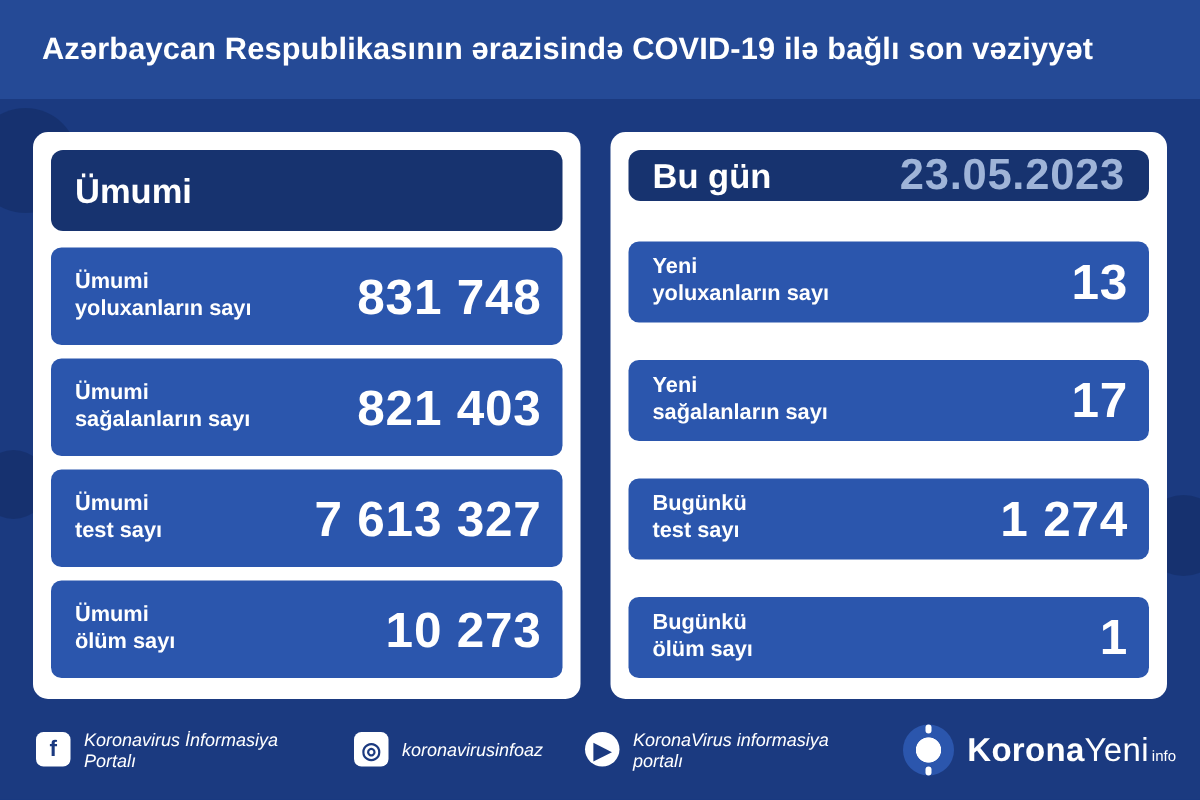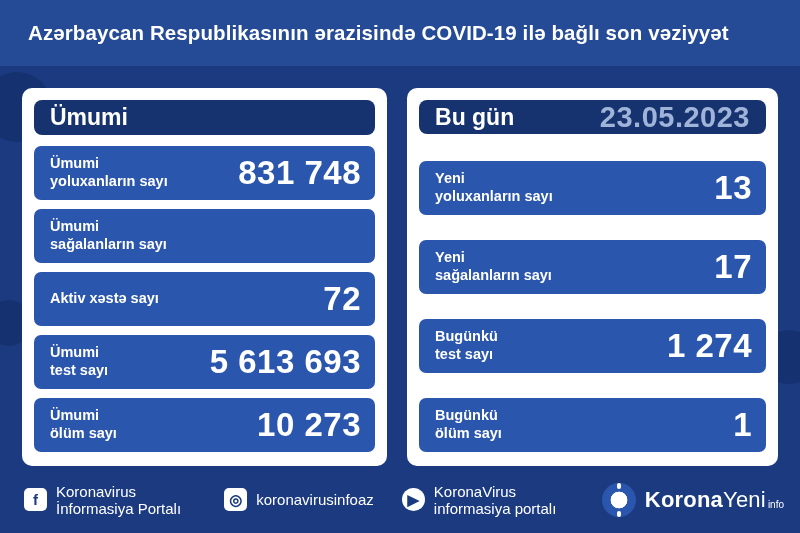--- a/index.html
+++ b/index.html
@@ -143,21 +143,22 @@
     align-items: center;
     justify-content: center;
     font-size: 15px;
     font-weight: bold;
     margin-right: 9px;
     flex: none;
   }
   .social .badge.circle { border-radius: 50%; }
   .social .txt {
     color: #ffffff;
-    font-size: 15px;
+    font-size: 12px;
+    font-style: italic;
   }
   .brand {
     margin-left: auto;
     display: flex;
     align-items: center;
   }
   .brand .sun {
     width: 34px; height: 34px;
     border-radius: 50%;
     background: radial-gradient(circle at 50% 50%, #ffffff 0 34%, #2b56ad 36% 100%);
@@ -218,29 +219,26 @@
       </div>
 
       <div class="row">
         <span class="row-label">Ümumi
 yoluxanların sayı</span>
         <span class="row-value">831 748</span>
       </div>
       <div class="row">
         <span class="row-label">Ümumi
 sağalanların sayı</span>
-      </div>
-      <div class="row">
-        <span class="row-label">Aktiv xəstə sayı</span>
-        <span class="row-value">72</span>
+        <span class="row-value">821 403</span>
       </div>
       <div class="row">
         <span class="row-label">Ümumi
 test sayı</span>
-        <span class="row-value">5 613 693</span>
+        <span class="row-value">7 613 327</span>
       </div>
       <div class="row">
         <span class="row-label">Ümumi
 ölüm sayı</span>
         <span class="row-value">10 273</span>
       </div>
     </div>
 
     <div class="panel right">
       <div class="panel-head right-head">

